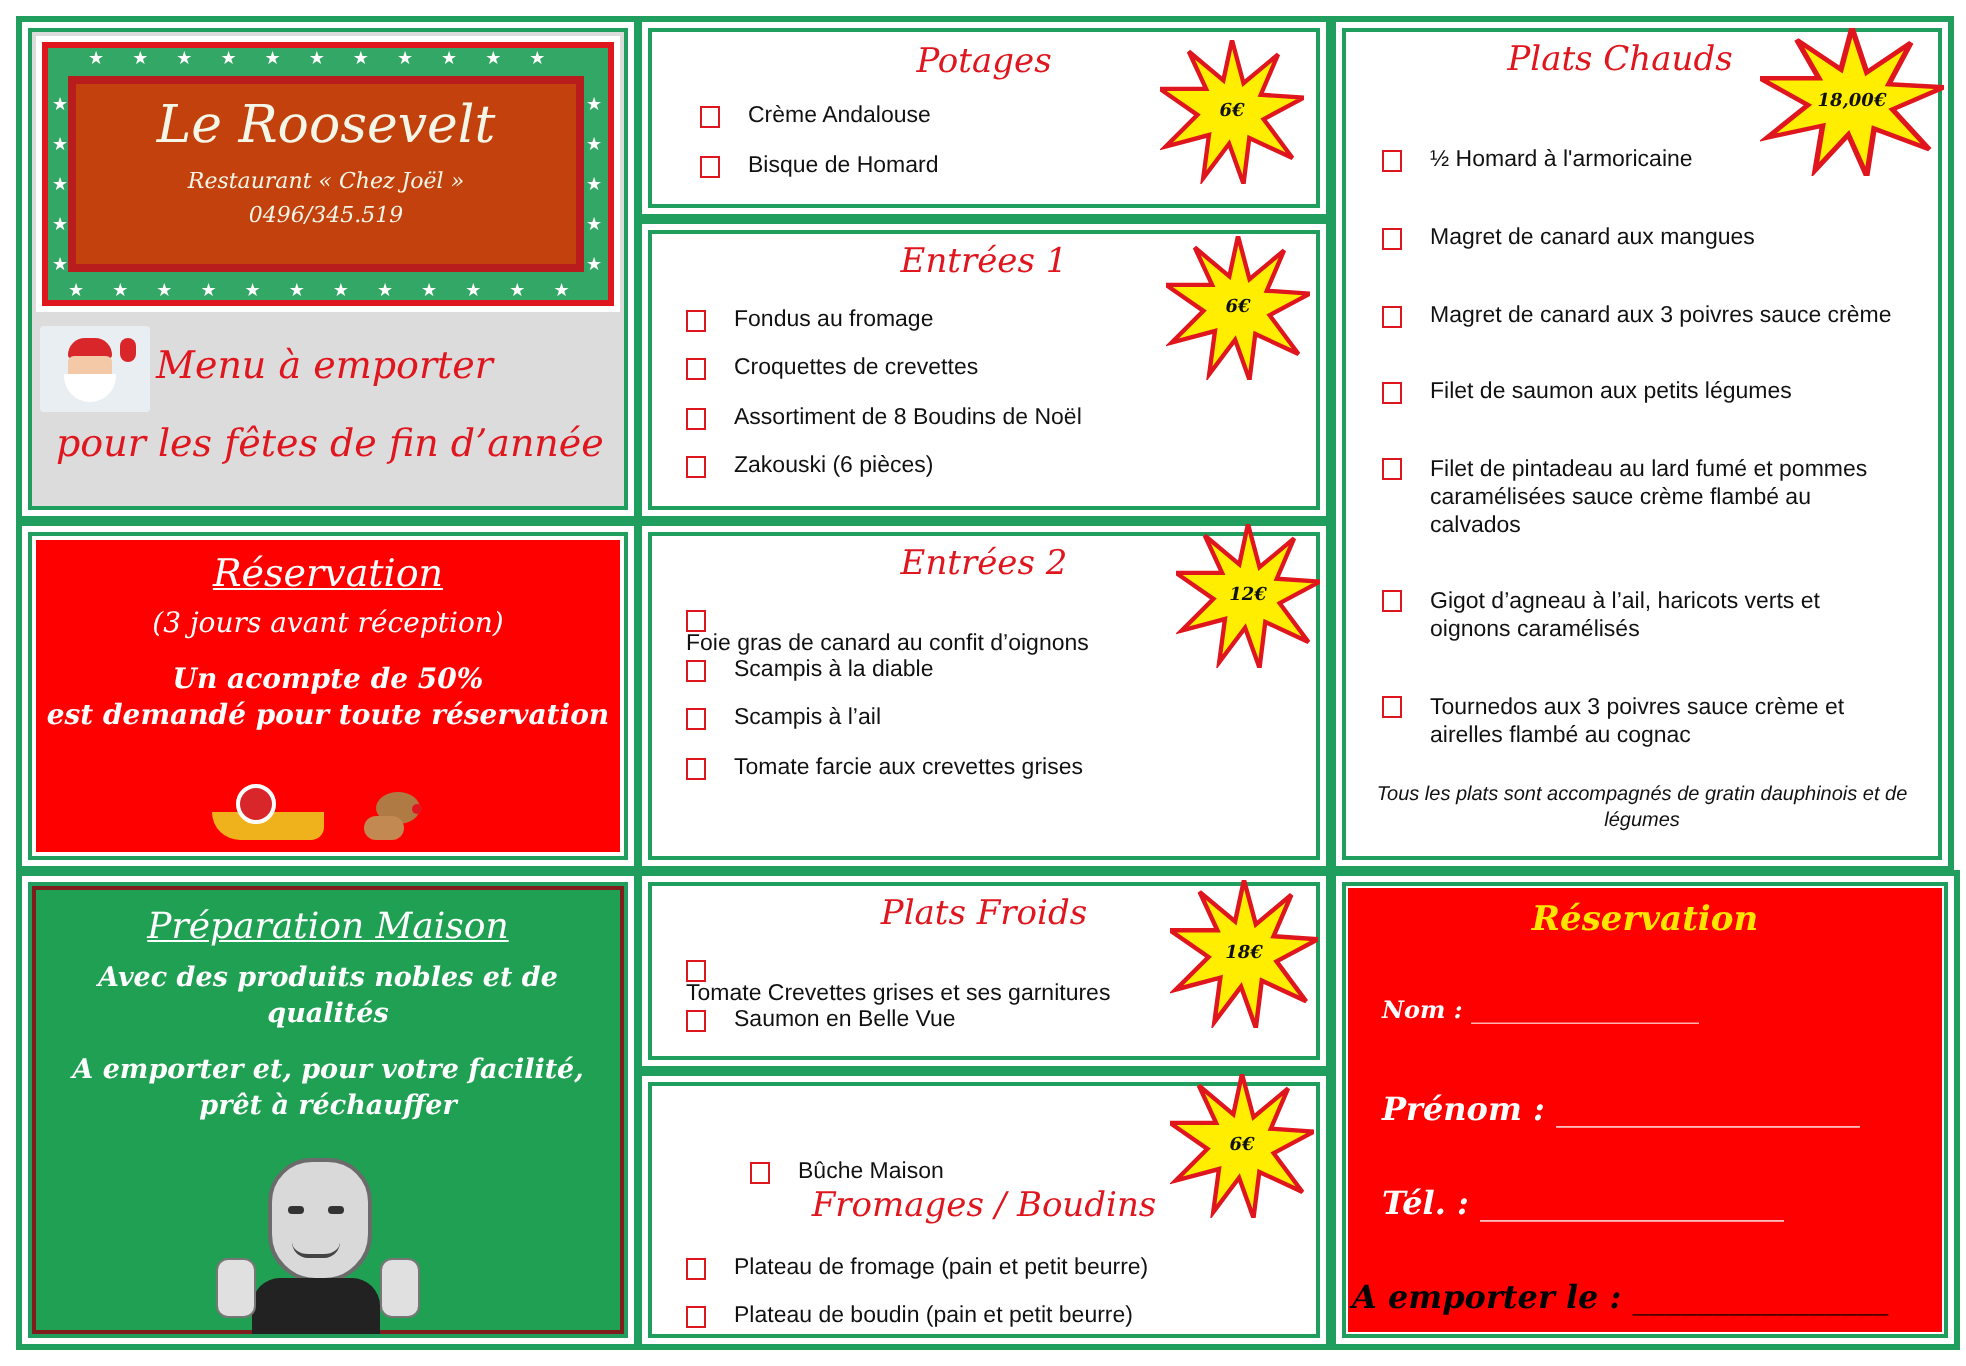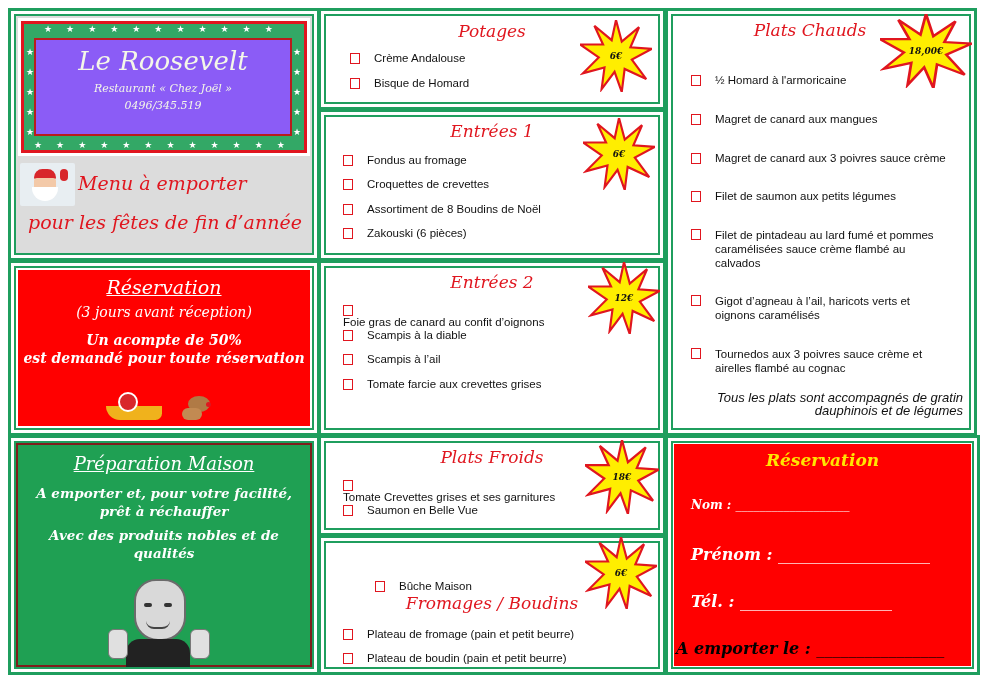--- a/index.html
+++ b/index.html
@@ -14,21 +14,21 @@
   .script{font-family:"DejaVu Serif",serif;font-style:italic;}
 </style>
 </head>
 <body>
 
 <div class="frame" style="left:8px;top:8px;width:312px;height:253px;">
   <div class="inner" style="background:#dcdcdc;">
     <div style="position:absolute;left:2px;top:2px;width:292px;height:138px;background:#fff;">
       <div style="position:absolute;inset:3px;background:#e0161f;">
         <div style="position:absolute;inset:3px;background:#33a866;">
-          <div style="position:absolute;left:10px;right:12px;top:14px;bottom:14px;background:#8b5cf6;border:2px solid #b91c1c;">
+          <div style="position:absolute;left:10px;right:12px;top:14px;bottom:14px;background:#c2410c;border:4px solid #b91c1c;">
             <div class="script" style="text-align:center;color:#f4f7e8;font-size:26px;margin-top:6px;">Le Roosevelt</div>
             <div class="script" style="text-align:center;color:#f4f7e8;font-size:11px;margin-top:6px;">Restaurant « Chez Joël »</div>
             <div class="script" style="text-align:center;color:#f4f7e8;font-size:11px;margin-top:4px;">0496/345.519</div>
           </div>
           <div style="position:absolute;left:20px;top:0;color:#fff;font-size:9px;letter-spacing:14px;">★★★★★★★★★★★</div>
           <div style="position:absolute;left:10px;bottom:0;color:#fff;font-size:9px;letter-spacing:14px;">★★★★★★★★★★★★</div>
           <div style="position:absolute;left:2px;top:18px;color:#fff;font-size:9px;line-height:20px;width:9px;">★<br>★<br>★<br>★<br>★</div>
           <div style="position:absolute;right:2px;top:18px;color:#fff;font-size:9px;line-height:20px;width:9px;">★<br>★<br>★<br>★<br>★</div>
         </div>
       </div>
@@ -61,22 +61,22 @@
         <div style="position:absolute;left:28px;top:20px;width:5px;height:5px;background:#e0161f;border-radius:50%;"></div>
       </div>
     </div>
   </div>
 </div>
 
 <div class="frame" style="left:8px;top:435px;width:312px;height:240px;">
   <div class="inner" style="background:#7f1d1d;">
     <div style="position:absolute;inset:2px;background:#1fa053;">
       <div class="script" style="text-align:center;color:#fff;font-size:18px;text-decoration:underline;margin-top:8px;">Préparation Maison</div>
+      <div class="script" style="text-align:center;color:#fff;font-size:13.5px;font-weight:bold;margin:6px 30px 0;line-height:18px;">Avec des produits nobles et de qualités</div>
       <div class="script" style="text-align:center;color:#fff;font-size:13.5px;font-weight:bold;margin:10px 6px 0;line-height:18px;">A emporter et, pour votre facilité, prêt à réchauffer</div>
-      <div class="script" style="text-align:center;color:#fff;font-size:13.5px;font-weight:bold;margin:6px 30px 0;line-height:18px;">Avec des produits nobles et de qualités</div>
       <div style="position:absolute;left:90px;top:132px;width:100px;height:92px;">
         <div style="position:absolute;left:26px;top:2px;width:48px;height:58px;background:#d9d9d9;border-radius:22px 22px 24px 24px;border:2px solid #6b6b6b;"></div>
         <div style="position:absolute;left:36px;top:26px;width:8px;height:4px;background:#333;border-radius:3px;"></div>
         <div style="position:absolute;left:56px;top:26px;width:8px;height:4px;background:#333;border-radius:3px;"></div>
         <div style="position:absolute;left:38px;top:44px;width:24px;height:6px;border-bottom:2px solid #444;border-radius:0 0 12px 12px;"></div>
         <div style="position:absolute;left:18px;top:62px;width:64px;height:30px;background:#222;border-radius:14px 14px 0 0;"></div>
         <div style="position:absolute;left:0;top:52px;width:18px;height:28px;background:#e0e0e0;border-radius:6px;border:1px solid #777;"></div>
         <div style="position:absolute;left:82px;top:52px;width:18px;height:28px;background:#e0e0e0;border-radius:6px;border:1px solid #777;"></div>
       </div>
     </div>
@@ -227,21 +227,21 @@
         <span>Filet de pintadeau au lard fumé et pommes caramélisées sauce crème flambé au calvados</span>
       </div>
     <div class="item" style="left:18px;top:278px;width:262px;line-height:14px;">
         <span class="cb"></span>
         <span>Gigot d’agneau à l’ail, haricots verts et oignons caramélisés</span>
       </div>
     <div class="item" style="left:18px;top:331px;width:262px;line-height:14px;">
         <span class="cb"></span>
         <span>Tournedos aux 3 poivres sauce crème et airelles flambé au cognac</span>
       </div>
-    <div style="position:absolute;left:6px;right:6px;top:375px;font-size:13px;font-style:italic;text-align:right;color:#111;line-height:13px;">Tous les plats sont accompagnés de gratin dauphinois et de légumes</div>
+    <div style="position:absolute;left:6px;right:6px;top:375px;font-size:10px;font-style:italic;text-align:center;color:#111;line-height:13px;">Tous les plats sont accompagnés de gratin dauphinois et de légumes</div>
   </div>
 </div>
 <div class="star" style="left:880px;top:14px;width:92px;height:74px;">
   <svg width="92" height="74" viewBox="0 0 100 100" preserveAspectRatio="none">
       <polygon points="50,0 58,30 82,10 70,38 100,40 72,55 92,82 62,68 58,100 48,72 30,96 34,66 4,74 26,52 0,34 32,34 20,8 44,28" fill="#ffee00" stroke="#e0161f" stroke-width="3"></polygon>
     </svg>
   <span>18,00€</span>
 </div>
 
 <div class="frame" style="left:665px;top:435px;width:315px;height:240px;">

